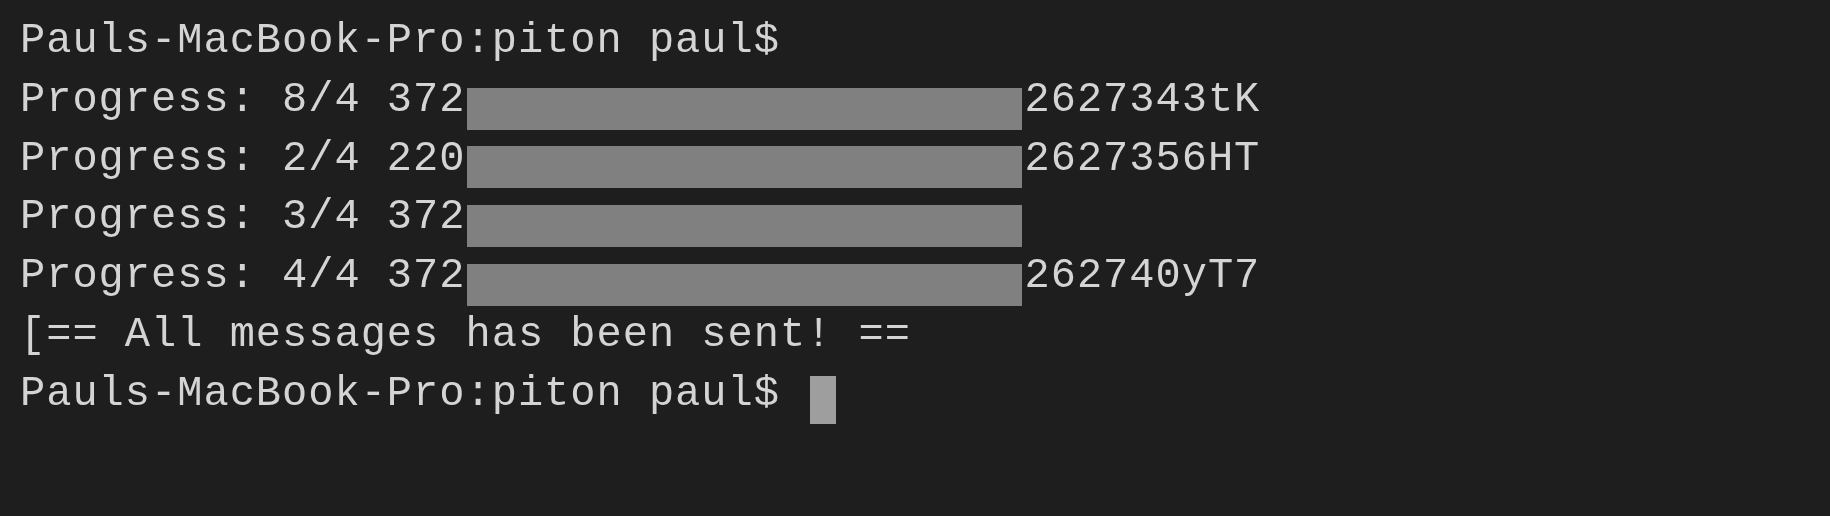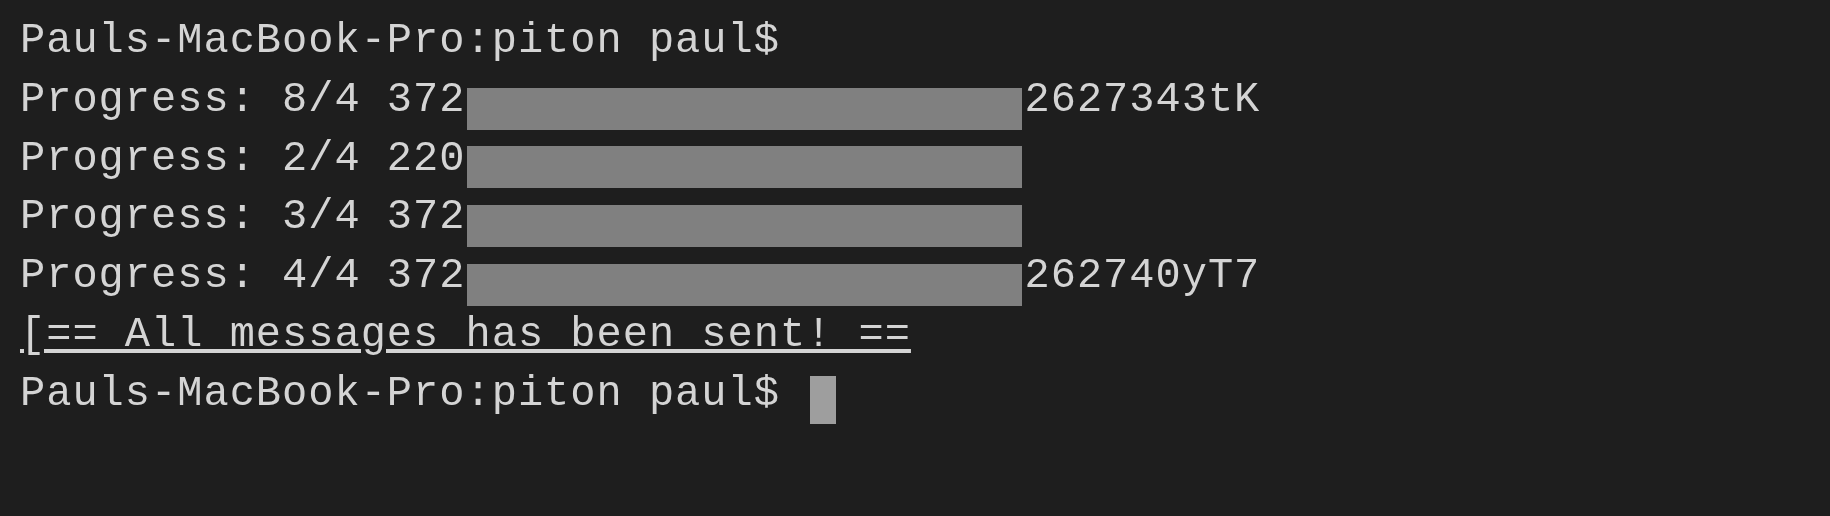--- a/index.html
+++ b/index.html
@@ -35,36 +35,35 @@
     .cursor {
       display: inline-block;
       background-color: #9e9e9e;
       width: 26px;
       height: 48px;
       vertical-align: middle;
       margin-left: 4px;
     }
     .status-line {
       white-space: pre;
-      text-decoration: underline;
     }
   </style>
 </head>
 <body>
 
 <div class="terminal-line">
   <span>Pauls-MacBook-Pro:piton paul$ </span>
 </div>
 
 <div class="terminal-line">
   <span>Progress: 8/4 372</span><span class="redacted"></span><span>2627343tK</span>
 </div>
 
 <div class="terminal-line">
-  <span>Progress: 2/4 220</span><span class="redacted"></span>
+  <span>Progress: 2/4 220</span><span class="redacted"></span><span>2627356HT</span>
 </div>
 
 <div class="terminal-line">
   <span>Progress: 3/4 372</span><span class="redacted"></span>
 </div>
 
 <div class="terminal-line">
   <span>Progress: 4/4 372</span><span class="redacted"></span><span>262740yT7</span>
 </div>
 

